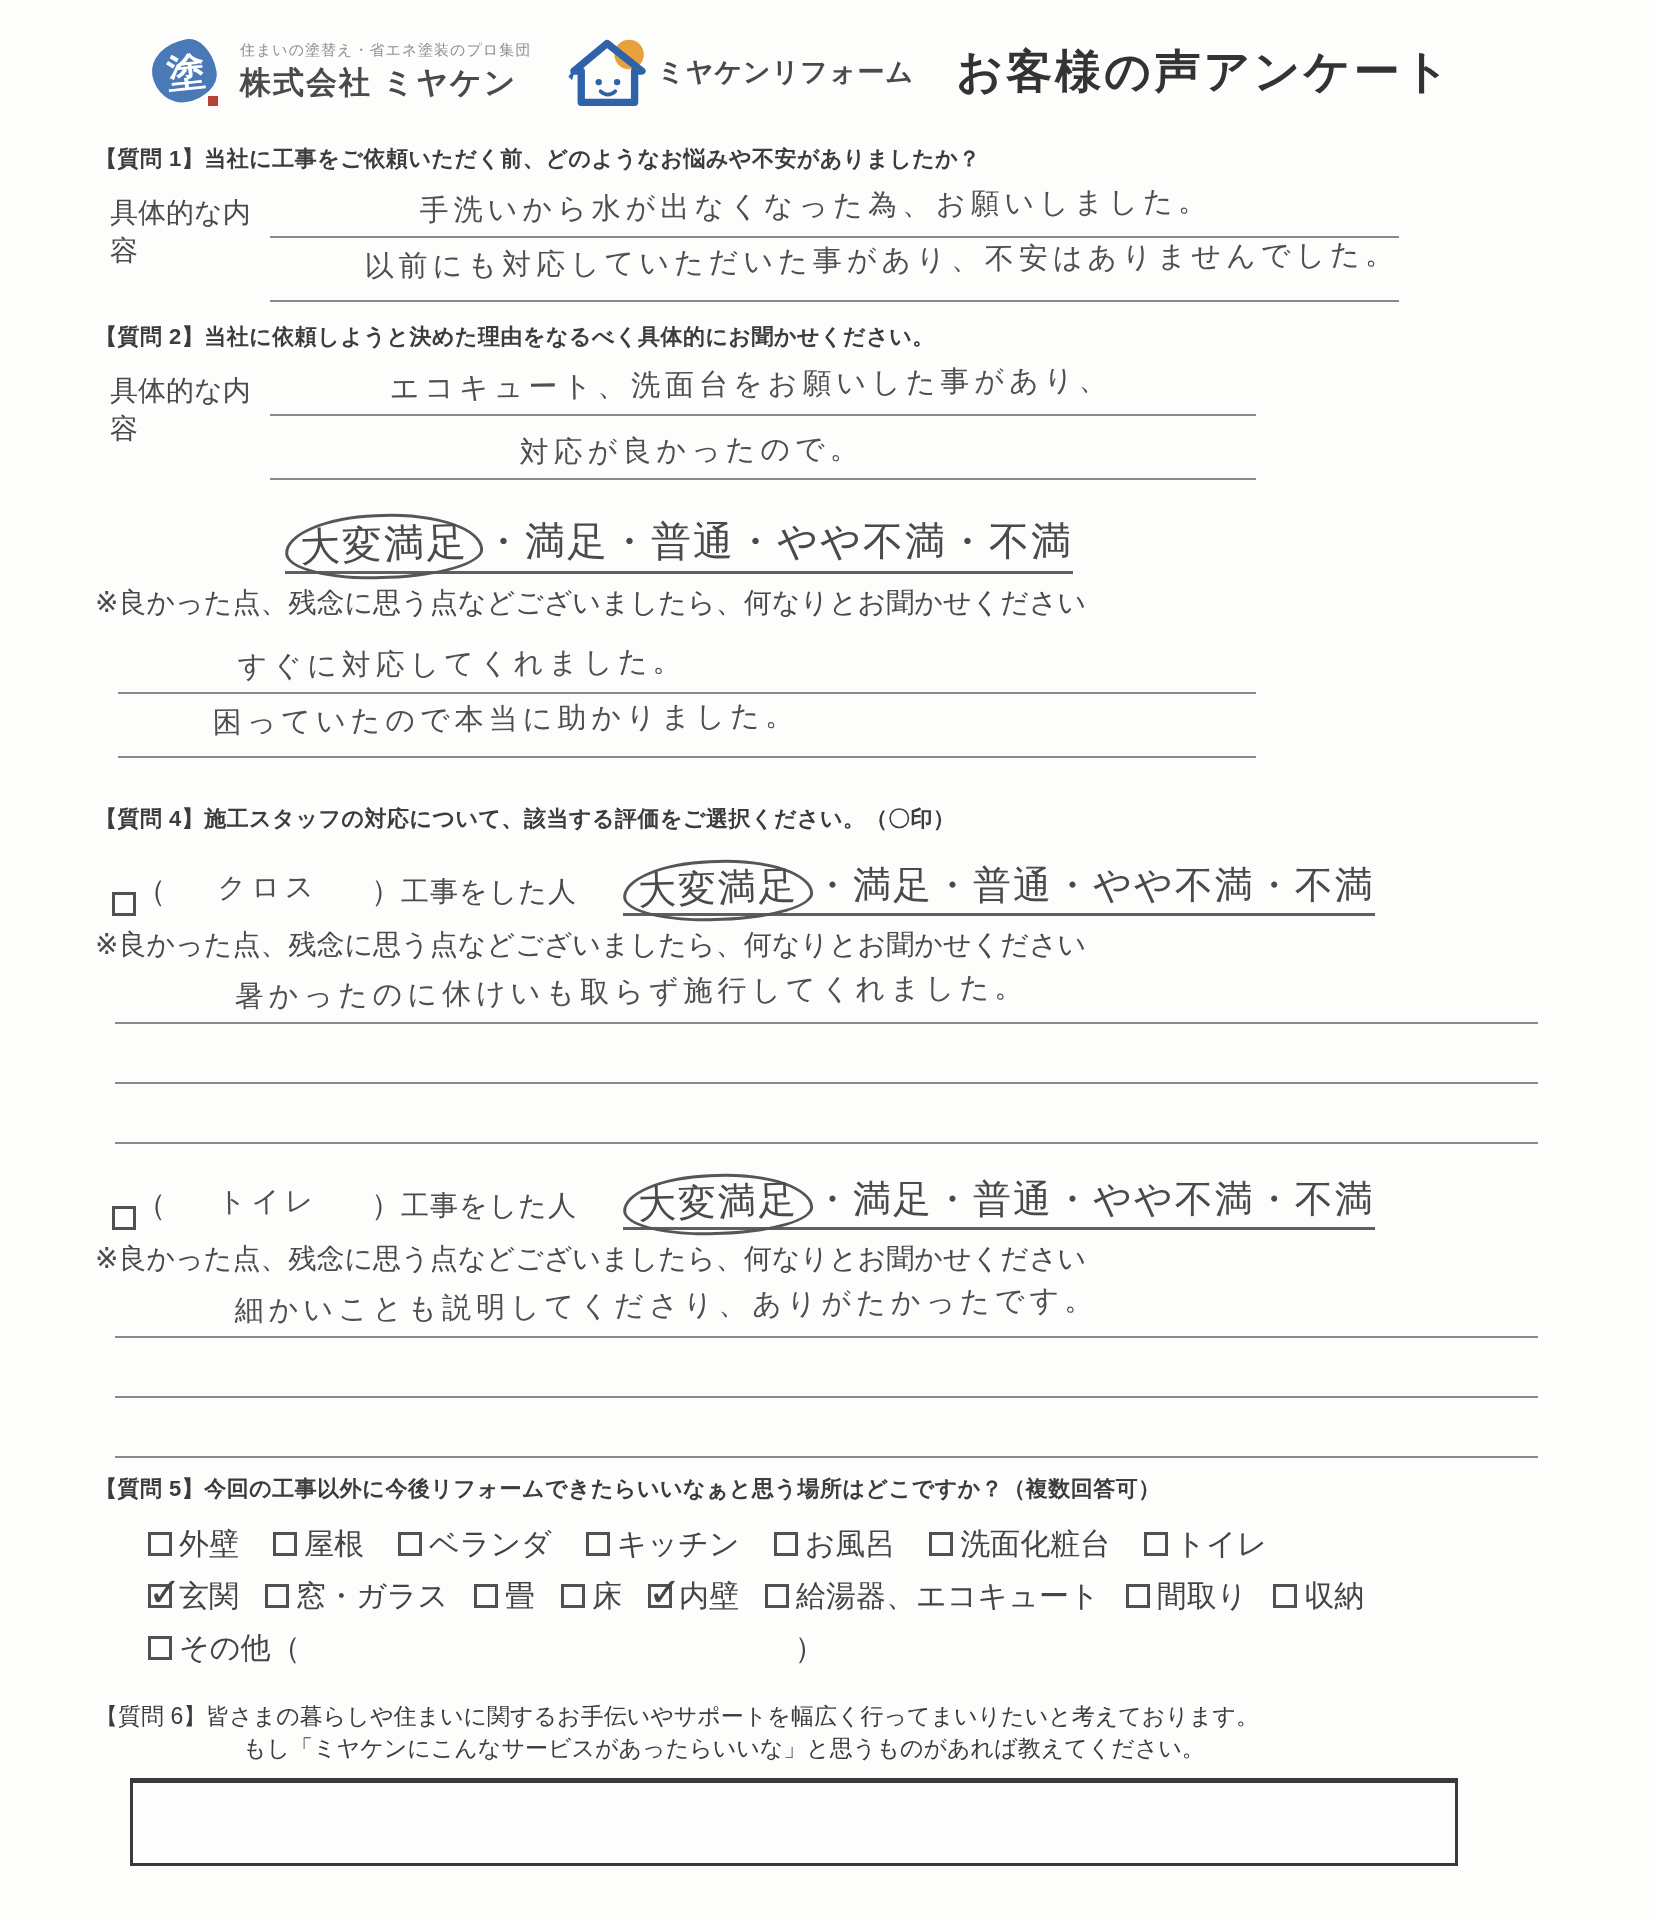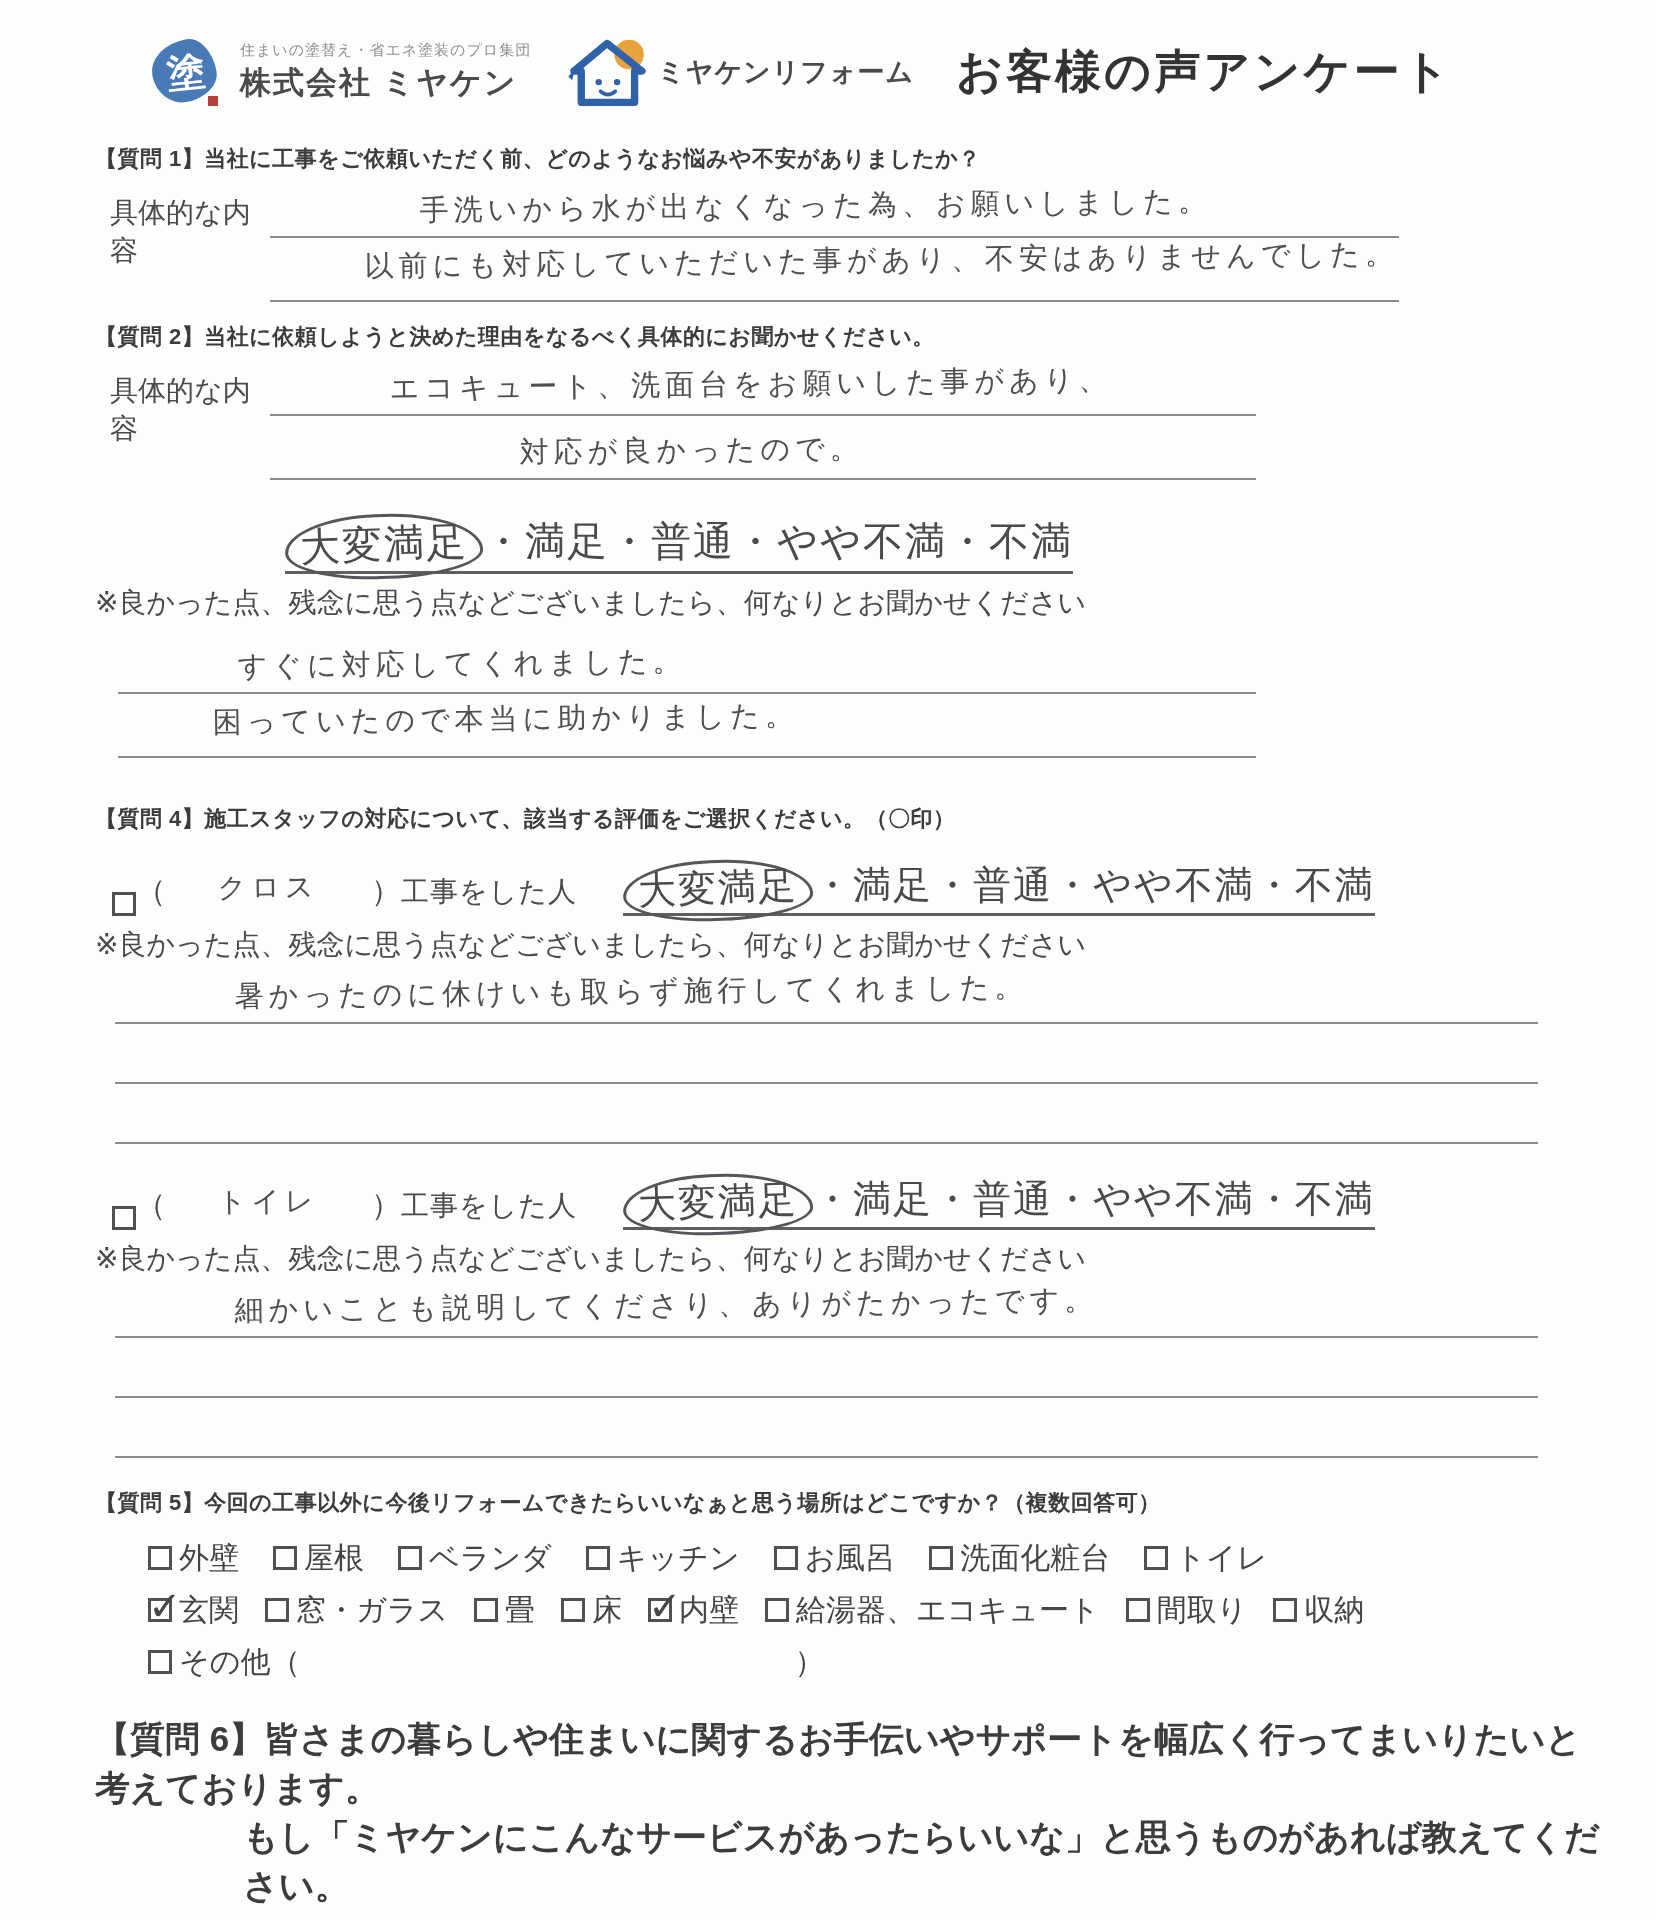--- a/index.html
+++ b/index.html
@@ -54,30 +54,30 @@
   .scale-inline .scale-text { font-size:38px; }
   .lines-wide { margin-left:115px; margin-right:118px; }
   .lines-wide .rule-line { height:58px; }
   
   .cb { position:relative; display:inline-block; width:24px; height:24px; border:3px solid #515151; flex:none; box-sizing:border-box; background:#fdfdfc; }
   .cb.checked::after { content:"✓"; position:absolute; left:-3px; top:-18px; font-size:40px; color:#47474b; }
   .cb-row { margin-left:148px; display:flex; align-items:center; gap:34px; height:52px; font-size:30px; color:#444; }
   .cb-item { display:flex; align-items:center; gap:7px; white-space:nowrap; }
   .spacer { display:inline-block; width:480px; }
   
-  .q6-heading { margin:0 40px 0 95px; font-size:35px; font-weight:bold; color:#3c3c3c; line-height:1.4; }
+  .q6-heading { margin:0 40px 0 95px; font-size:23px; font-weight:normal; color:#3c3c3c; line-height:1.4; }
   .q6-line2 { padding-left:148px; }
   .q6-box { margin:14px 0 0 130px; width:1328px; height:88px; border:3px solid #3a3a3a; border-top-width:5px; background:#fefefe; box-sizing:border-box; }
   
   .sec-q1 { margin-top:28px; }
   .sec-q2 { margin-top:20px; }
   .sec-q3 { margin-top:24px; }
   .sec-q3 .answer-area { margin-top:8px; }
   .sec-q4 { margin-top:46px; }
-  .sec-q5 { margin-top:30px; }
+  .sec-q5 { margin-top:16px; }
   .sec-q5 .cb-rows { margin-top:14px; }
   .sec-q6 { margin-top:26px; }
 </style>
 </head>
 <body>
 
 <div class="page">
 
   <div class="header">
     <div class="logo1">

